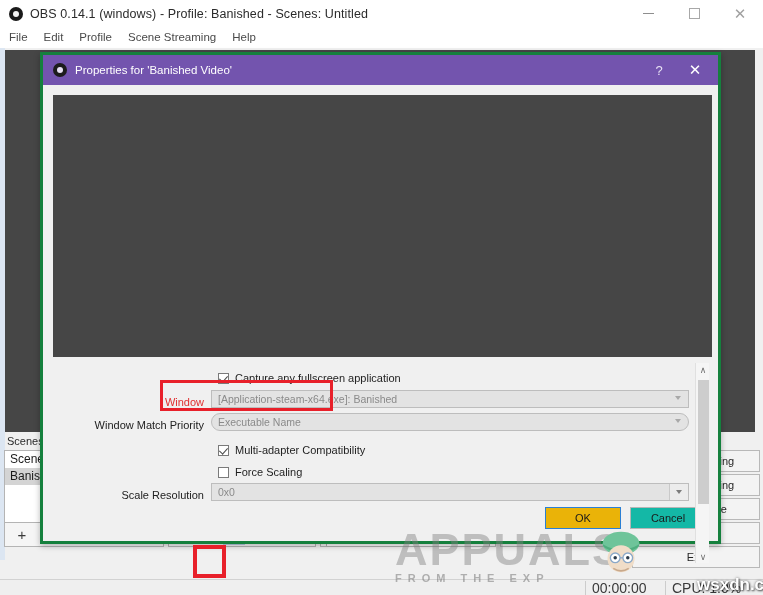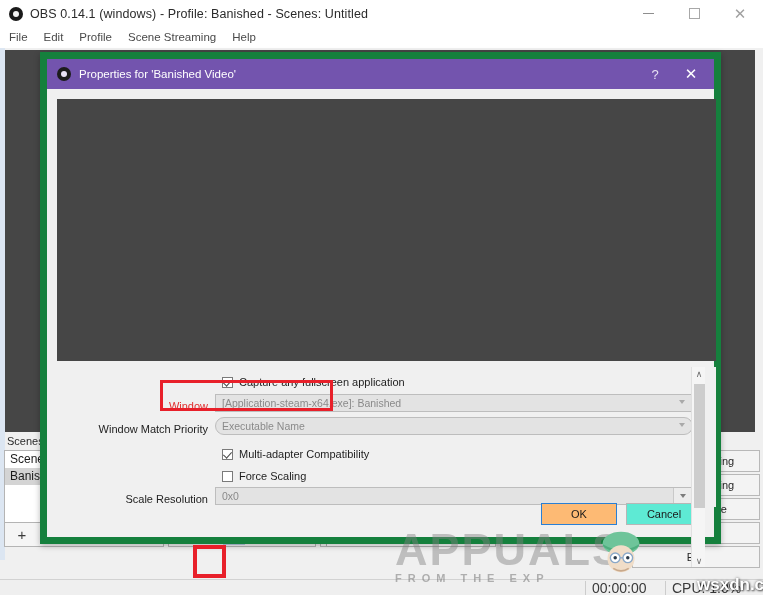--- a/index.html
+++ b/index.html
@@ -164,21 +164,21 @@
     width:33px; height:33px;
     border:4px solid #e8202a;
     z-index:60;
     pointer-events:none;
   }
 
   
   #props-dialog {
     position:absolute; left:40px; top:52px; width:681px; height:492px;
     background:#f0f0f0;
-    border:7px solid #15803d;
+    border:3px solid #15803d;
     box-shadow:0 2px 6px rgba(0,0,0,0.28);
     z-index:40;
   }
   #props-titlebar {
     height:30px; background:#7354ae;
     display:flex; align-items:center;
     position:relative;
   }
   #props-icon {
     width:14px; height:14px; margin-left:10px; margin-right:8px;
@@ -292,26 +292,26 @@
 
   
   #props-buttons {
     position:absolute; right:12px; bottom:12px;
     display:flex; gap:9px;
   }
   .dlg-btn {
     width:76px; height:22px;
     display:flex; align-items:center; justify-content:center;
     font-size:11px; color:#1a1a1a;
-    background:#5eead4;
+    background:#14b8a6;
     border:1px solid #b6b6b6;
   }
   .dlg-btn.primary {
     border:1.5px solid #2a7fd4;
-    background:#fdba74;
+    background:#eab308;
   }
 
   
   #multi-highlight {
     position:absolute; left:160px; top:380px;
     width:173px; height:31px;
     border:3px solid #e8202a;
     z-index:55; pointer-events:none;
   }
 

